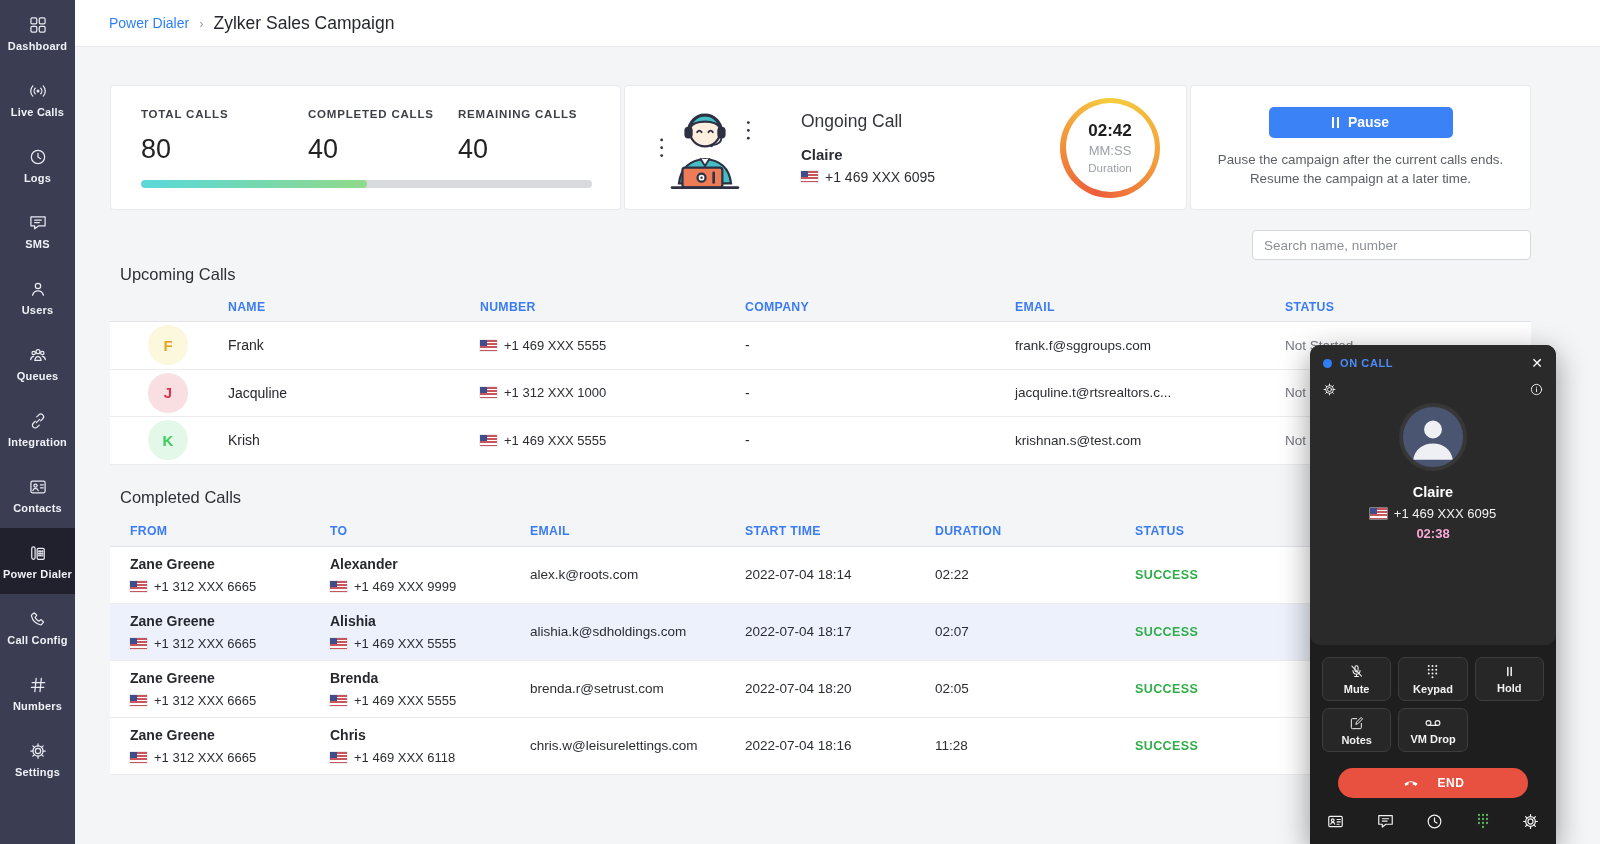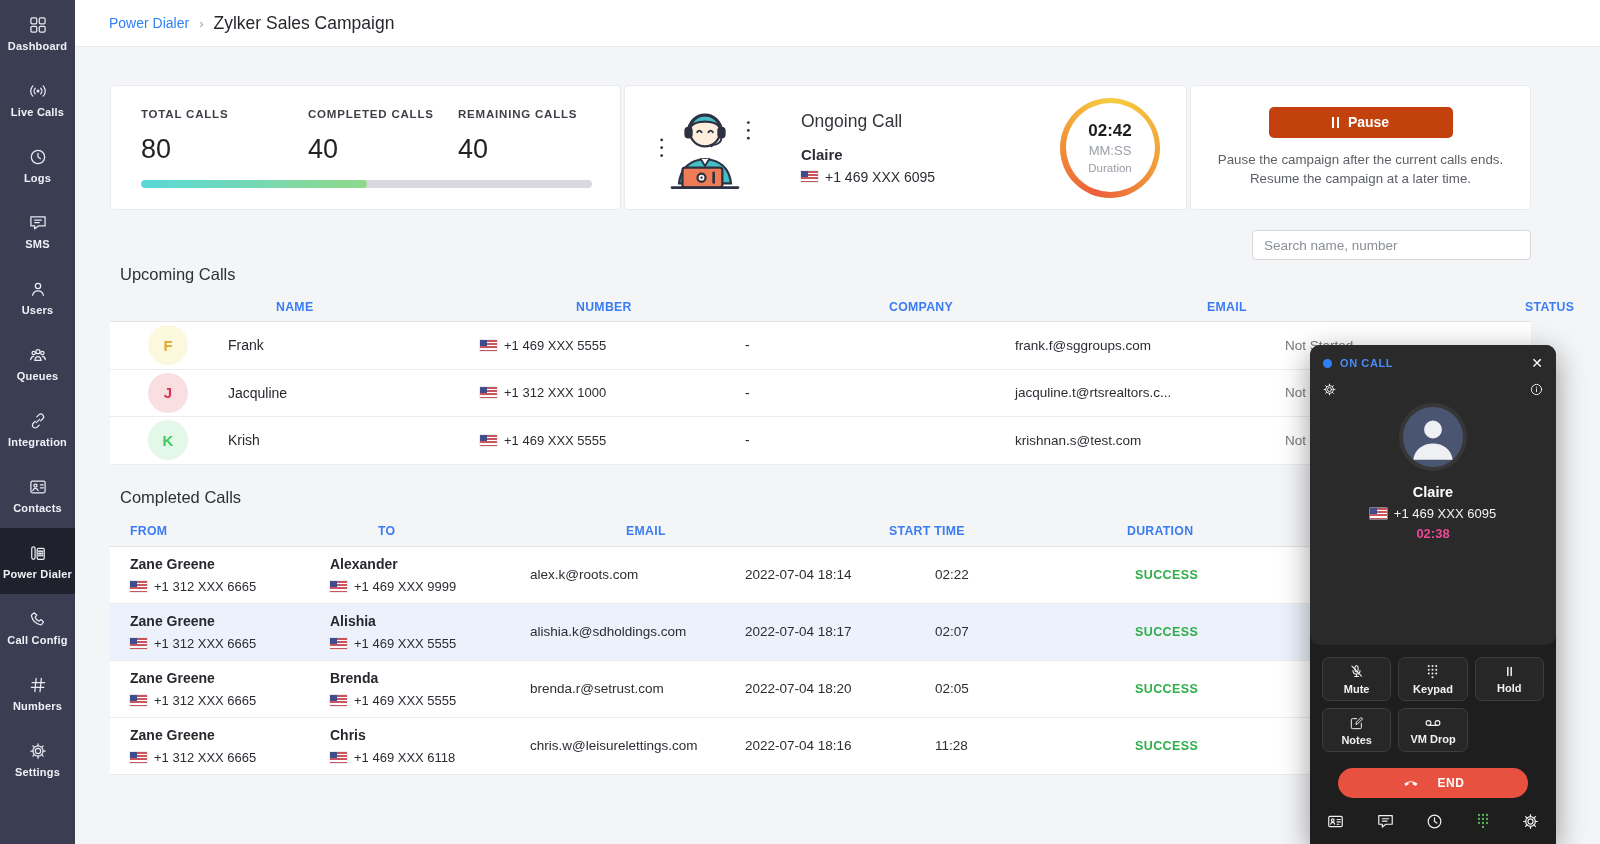--- a/index.html
+++ b/index.html
@@ -40,32 +40,32 @@
   .ongoing-number { font-size:14px; margin-top:6px; display:flex; align-items:center; }
   .timer-ring { margin-left:auto; width:100px; height:100px; border-radius:50%;
     background:conic-gradient(#f5ce3e,#f29a3a 32%,#ec5e3b 55%,#f29a3a 80%,#f5ce3e);
     display:flex; align-items:center; justify-content:center; }
   .timer-inner { width:89px; height:89px; border-radius:50%; background:#fff; display:flex; flex-direction:column; align-items:center; justify-content:center; }
   .timer-value { font-size:17px; font-weight:800; color:#1d1d1d; }
   .timer-unit { font-size:13px; color:#9aa0a8; margin-top:2px; }
   .timer-cap { font-size:11.5px; color:#9aa0a8; margin-top:4px; }
 
   .card-pause { flex:1; display:flex; flex-direction:column; align-items:center; justify-content:center; }
-  .pause-btn { background:#c2410c; color:#fff; border:none; border-radius:5px; width:184px; height:31px; font-size:14px; font-weight:600; display:flex; align-items:center; justify-content:center; cursor:pointer; font-family:inherit; }
+  .pause-btn { background:#3b82f6; color:#fff; border:none; border-radius:5px; width:184px; height:31px; font-size:14px; font-weight:600; display:flex; align-items:center; justify-content:center; cursor:pointer; font-family:inherit; }
   .pause-ic { width:7px; height:11px; border-left:2.5px solid #fff; border-right:2.5px solid #fff; display:inline-block; margin-right:9px; }
   .pause-desc { margin-top:12px; font-size:13.3px; color:#5c5f66; text-align:center; line-height:1.45; }
 
   .search-row { display:flex; justify-content:flex-end; margin-top:20px; }
   .search-input { width:279px; height:30px; border:1px solid #d7d8db; border-radius:4px; padding:0 11px; font-size:13.5px; font-family:inherit; color:#2b2d33; background:#fff; outline:none; }
   .search-input::placeholder { color:#8b9097; }
 
   .section-title { font-size:16.5px; font-weight:500; color:#2e3036; margin:5px 0 0 10px; }
 
   
-  .tbl-head { display:grid; align-items:center; height:30px; margin-top:8px; border-bottom:1px solid #e2e3e7; color:#3b7cf5; font-size:12.3px; font-weight:700; letter-spacing:.3px;gap:48px; }
+  .tbl-head { display:grid; align-items:center; height:30px; margin-top:8px; border-bottom:1px solid #e2e3e7; color:#3b7cf5; font-size:12.3px; font-weight:700; letter-spacing:.3px; }
   .tbl-row { display:grid; align-items:center; background:#fff; border-bottom:1px solid #ececef; cursor:pointer; }
   .up-grid { grid-template-columns:118px 252px 265px 270px 270px 1fr; }
   .cm-grid { grid-template-columns:200px 200px 215px 190px 200px 1fr; padding-left:20px; }
   .up-row { height:47.5px; }
   .cm-row { height:57px; }
   .cm-row.highlight { background:#ecf1fb; }
   .avatar { width:40px; height:40px; border-radius:50%; margin-left:38px; display:flex; align-items:center; justify-content:center; font-size:15px; font-weight:600; }
   .av-yellow { background:#fcf8dd; color:#e3a82b; }
   .av-pink   { background:#f9dee2; color:#d6364f; }
   .av-green  { background:#e4f8e9; color:#3ecb5e; }
@@ -86,21 +86,21 @@
   .cw-info { position:absolute; top:0; left:0; right:0; height:300px; background:#2a2a2a; border-radius:10px; }
   .cw-head { display:flex; align-items:center; padding:11px 13px 0 13px; }
   .cw-dot { width:9px; height:9px; border-radius:50%; background:#2f80f7; margin-right:8px; }
   .cw-status { color:#4a8cf7; font-size:11px; font-weight:800; letter-spacing:.6px; }
   .cw-close { margin-left:auto; color:#fff; font-size:14px; cursor:pointer; line-height:1; }
   .cw-sub { display:flex; justify-content:space-between; padding:12px 12px 0 12px; }
   .cw-ic { cursor:pointer; }
   .cw-avatar { width:68px; height:68px; border-radius:50%; background:#4a5571; border:4px solid #373737; margin:2px auto 0; overflow:hidden; display:flex; align-items:flex-end; justify-content:center; }
   .cw-name { text-align:center; font-size:14.5px; font-weight:700; margin-top:13px; }
   .cw-number { display:flex; justify-content:center; align-items:center; font-size:13px; margin-top:6px; color:#f2f2f2; }
-  .cw-timer { text-align:center; font-size:13px; color:#ec4899; margin-top:5px; font-weight:600; }
+  .cw-timer { text-align:center; font-size:13px; color:#f9a8d4; margin-top:5px; font-weight:600; }
   .cw-btns { position:absolute; top:312px; left:12px; right:12px; display:grid; grid-template-columns:repeat(3,1fr); gap:7px; }
   .cw-btn { height:44px; background:#272727; border:1px solid #3d3d3d; border-radius:7px; color:#f2f2f2; font-size:11px; font-weight:600; display:flex; flex-direction:column; align-items:center; justify-content:center; gap:3px; cursor:pointer; font-family:inherit; }
   .cw-btn svg { display:block; }
   .end-btn { position:absolute; top:423px; left:28px; width:190px; height:30px; border:none; border-radius:15px; background:#e8503f; color:#fff; font-size:12px; font-weight:800; letter-spacing:.5px; display:flex; align-items:center; justify-content:center; gap:18px; cursor:pointer; font-family:inherit; }
   .cw-bar { position:absolute; bottom:0; left:0; right:0; height:46px; display:flex; align-items:center; justify-content:space-between; padding:0 16px; }
   .cw-bar-ic { cursor:pointer; display:flex; }
   .wv { stroke:#f2f2f2; stroke-width:1.5; fill:none; stroke-linecap:round; stroke-linejoin:round; }
 </style>
 </head>
 <body>

